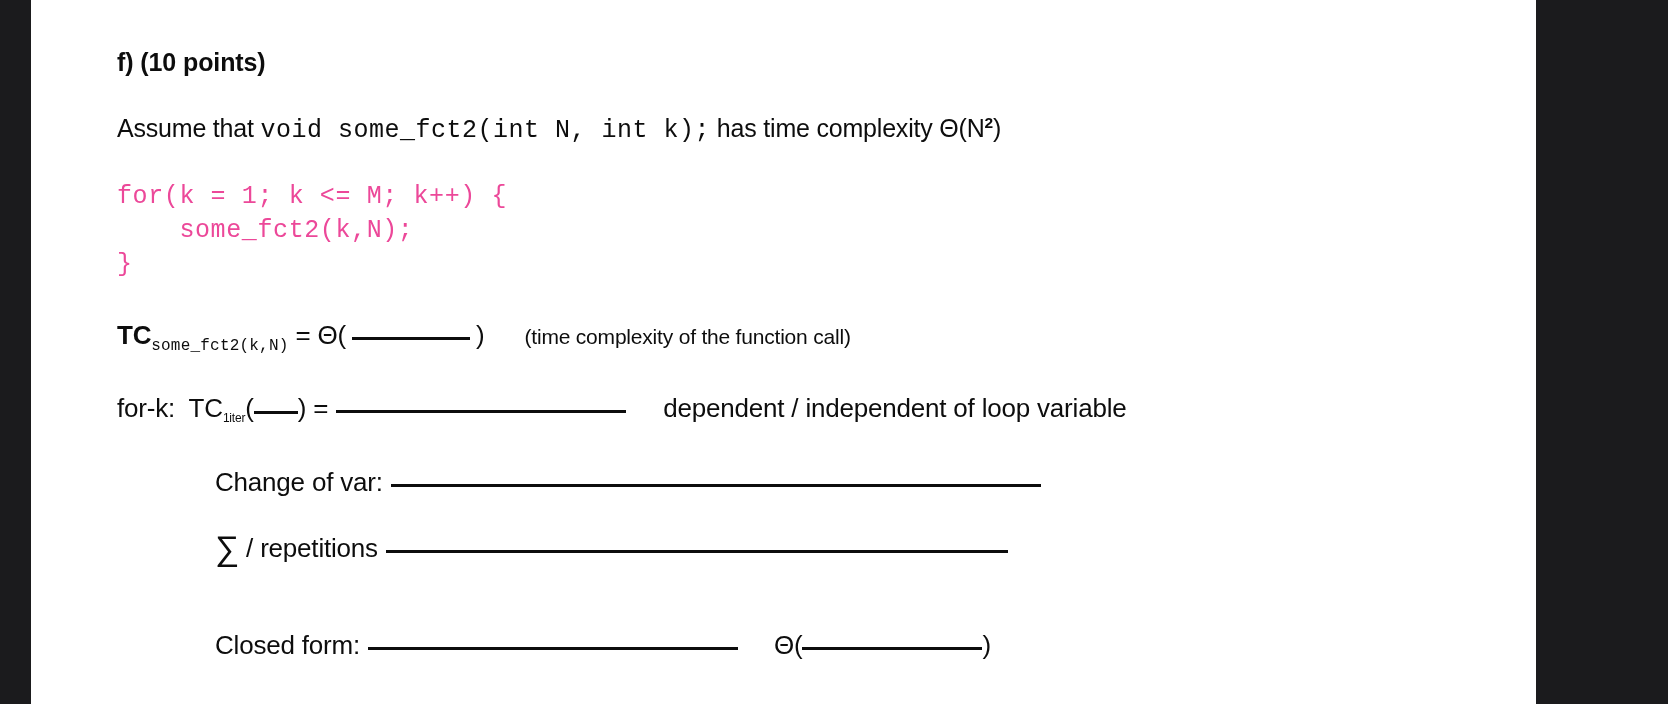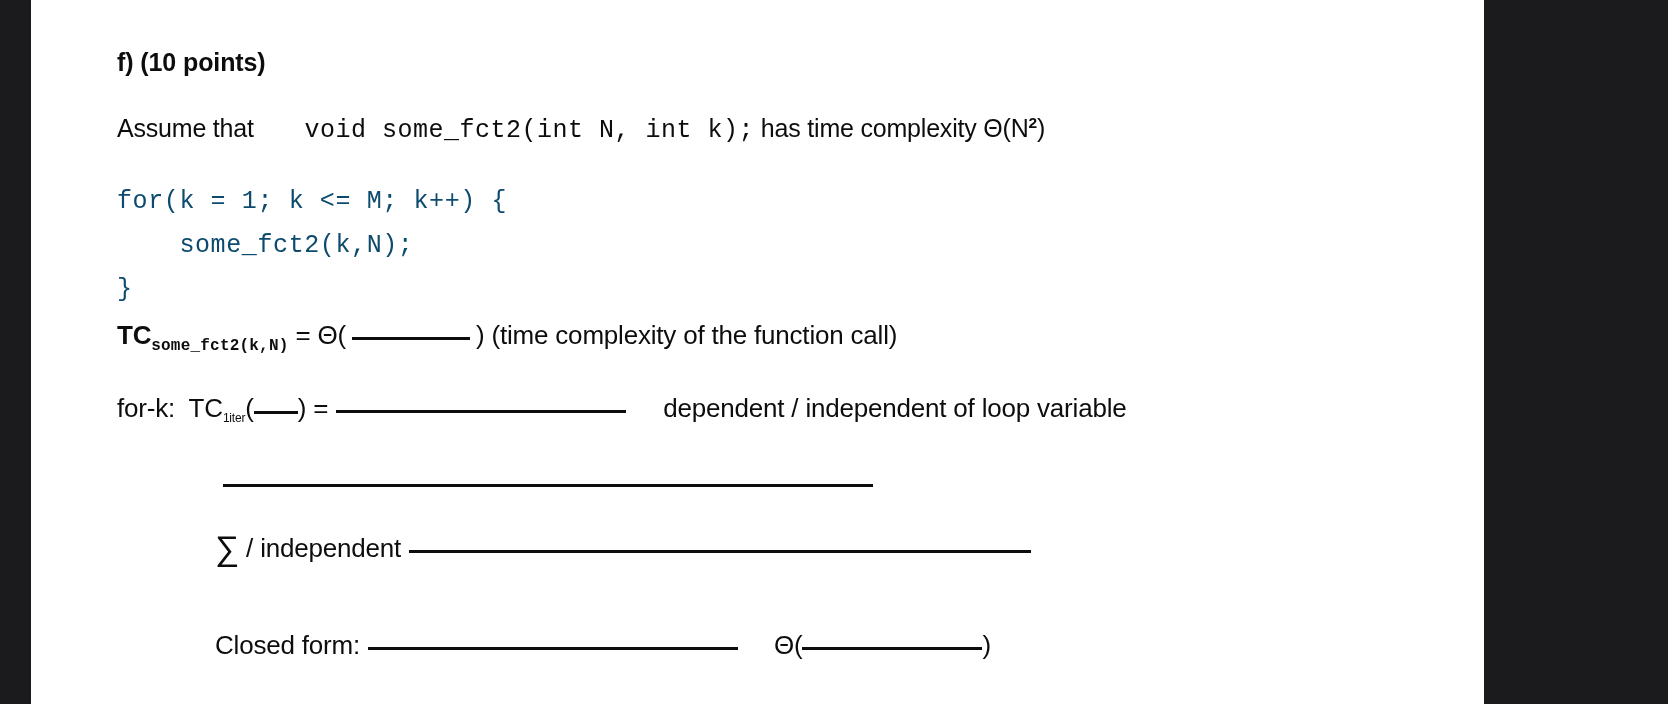--- a/index.html
+++ b/index.html
@@ -2,21 +2,21 @@
 <html><head>
 <meta charset="utf-8">
 <style>
   html, body {
     margin: 0;
     padding: 0;
     background: #1b1b1d;
   }
   #page {
     position: relative;
-    width: 1484px;
+    width: 1668px;
     height: 704px;
     background: #1b1b1d;
     overflow: hidden;
     font-family: "Liberation Sans", sans-serif;
   }
   #sheet {
     position: absolute;
     left: 31px;
     top: 0;
     width: 1505px;
@@ -48,64 +48,64 @@
     top: 114px;
     font-size: 25px;
     font-weight: bold;
     letter-spacing: -0.2px;
   }
   .assume .mono {
     font-family: "Liberation Mono", monospace;
     font-weight: normal;
     font-size: 25px;
     letter-spacing: 0.5px;
-    margin-left: 44px;
   }
   .assume .plain {
     font-weight: normal;
   }
 
   .code {
     position: absolute;
     top: 180px;
     font-family: "Liberation Mono", monospace;
     font-size: 25px;
-    line-height: 44px;
+    line-height: 34px;
     letter-spacing: 0.6px;
-    color: #0c4a6e;
+    color: #ec4899;
     white-space: pre;
   }
 
   .tc-call {
     position: absolute;
     top: 320px;
     font-size: 26px;
     font-weight: bold;
     letter-spacing: -0.2px;
   }
   .tc-call .sub-mono {
     font-family: "Liberation Mono", monospace;
     font-size: 16px;
-    font-weight: bold;
+    font-weight: normal;
     vertical-align: -6px;
     letter-spacing: 0.2px;
   }
   .tc-call .eq {
     font-weight: normal;
   }
   .tc-call .blank {
     display: inline-block;
     width: 118px;
     border-bottom: 3px solid #0d0d0d;
     vertical-align: 4px;
     margin: 0 6px;
   }
   .tc-call .note {
     font-weight: normal;
-    font-size: 26px;
+    font-size: 21px;
+    margin-left: 33px;
   }
 
   .fork {
     position: absolute;
     top: 393px;
     font-size: 26px;
     letter-spacing: -0.2px;
   }
   .fork .sub {
     font-size: 12px;
@@ -204,26 +204,26 @@
       </div>
 
       <div class="fork line">
         <span>for-k:</span>&nbsp;
         <span>TC</span><span class="sub">1iter</span><span>(</span><span class="blank-sm"></span><span>)</span>
         <span>=</span><span class="blank-lg"></span>
         <span class="dep">dependent / independent of loop variable</span>
       </div>
 
       <div class="indent-row r-change line">
-        <span class="ul-xl"></span>
+        <span>Change of var:</span><span class="ul-xl"></span>
       </div>
 
       <div class="indent-row r-sum line">
         <span class="sigma">∑</span>
-        <span>/ independent</span><span class="ul-lg"></span>
+        <span>/ repetitions</span><span class="ul-lg"></span>
       </div>
 
       <div class="indent-row r-closed line">
         <span>Closed form:</span><span class="ul-md"></span><span class="theta-tail">Θ(</span><span class="ul-sm"></span><span>)</span>
       </div>
 
     </div>
   </div>
 </div>
 

